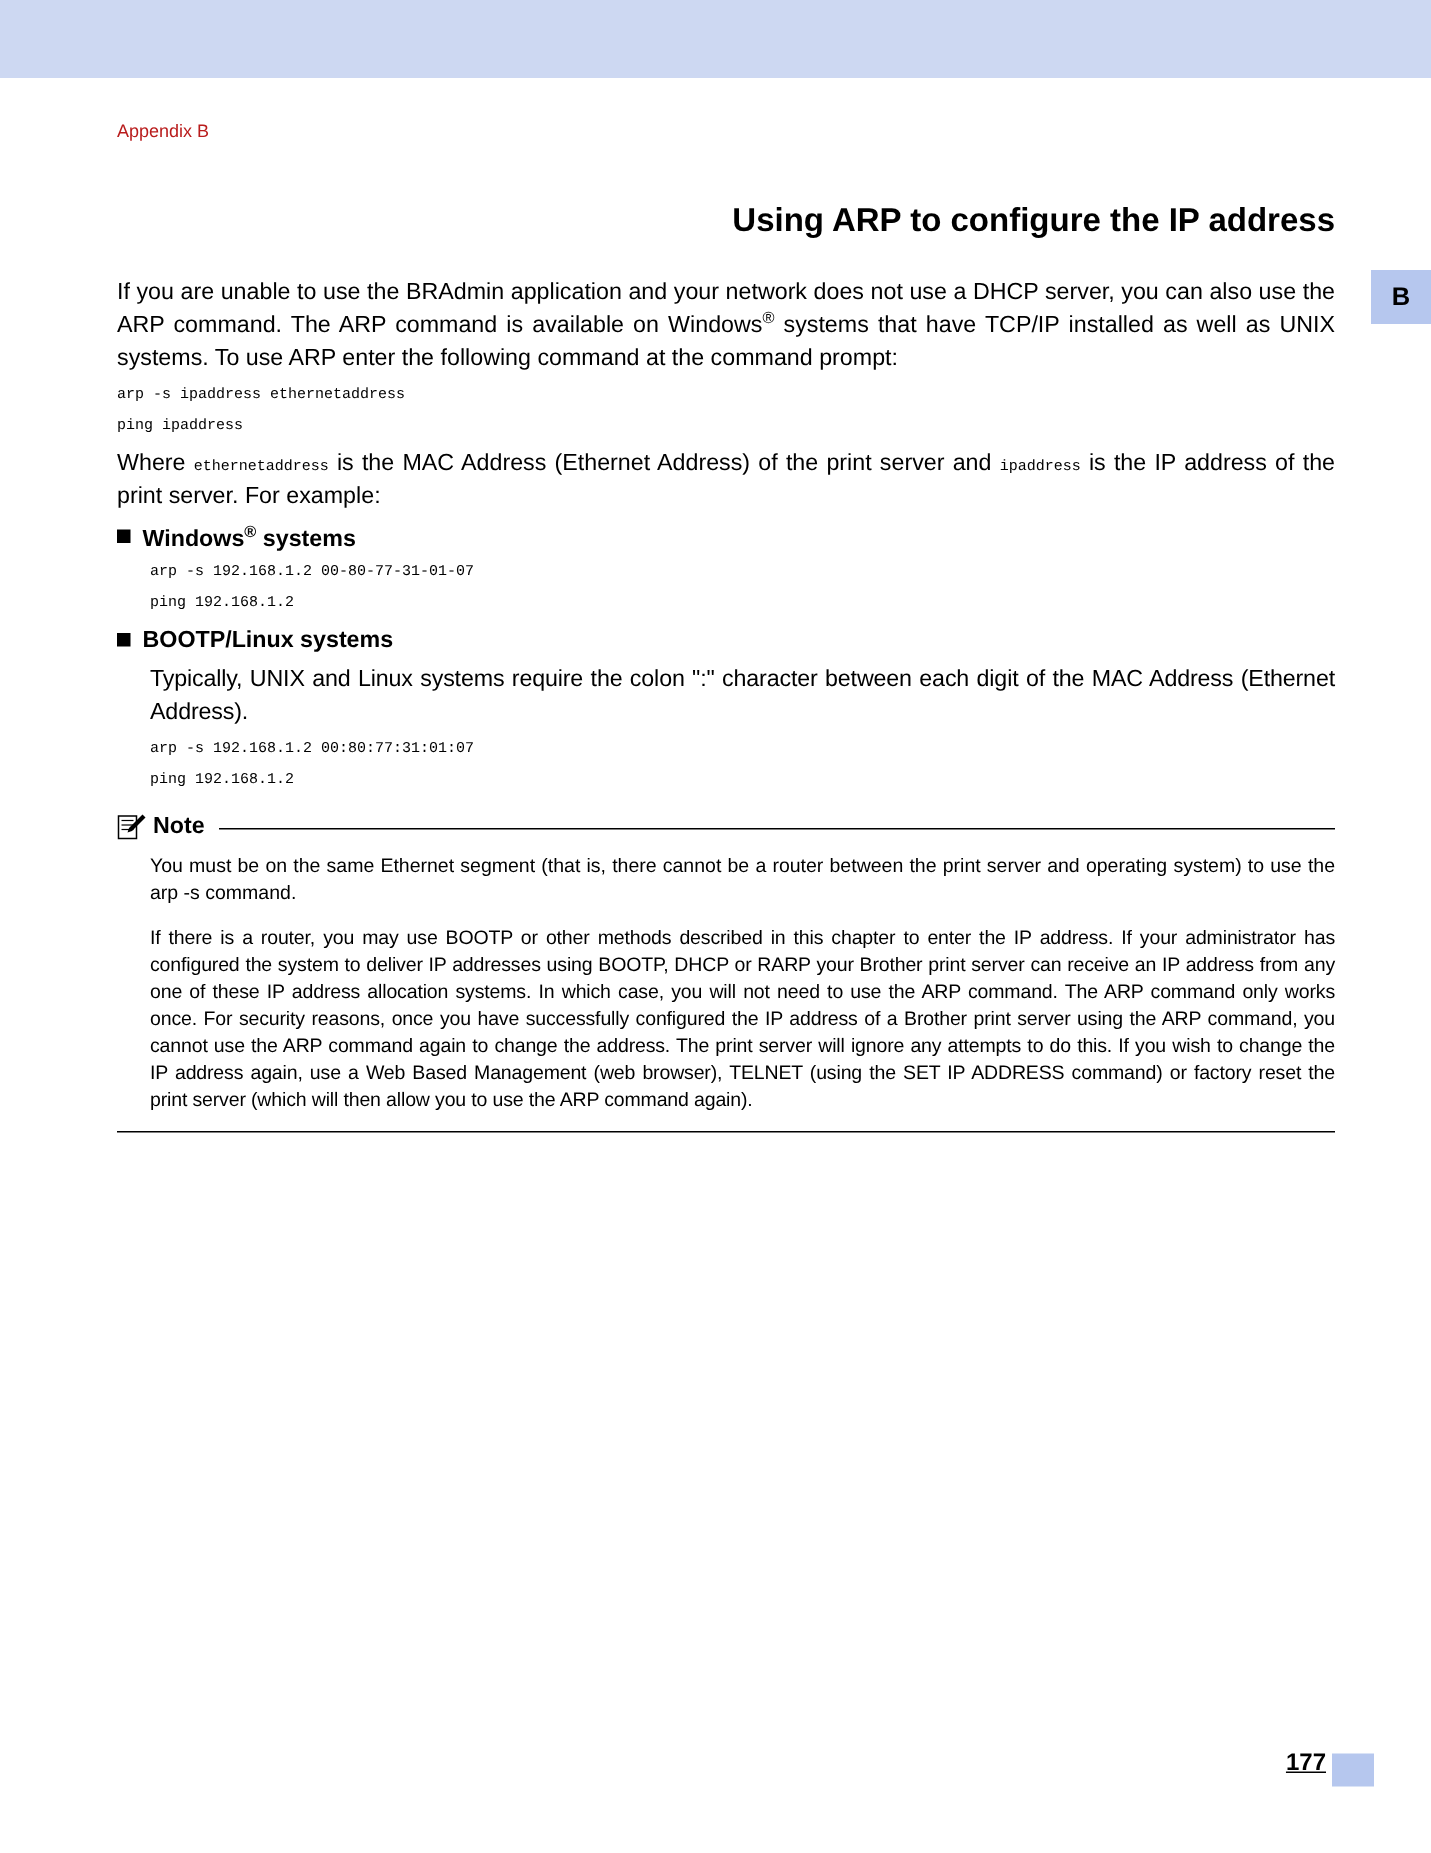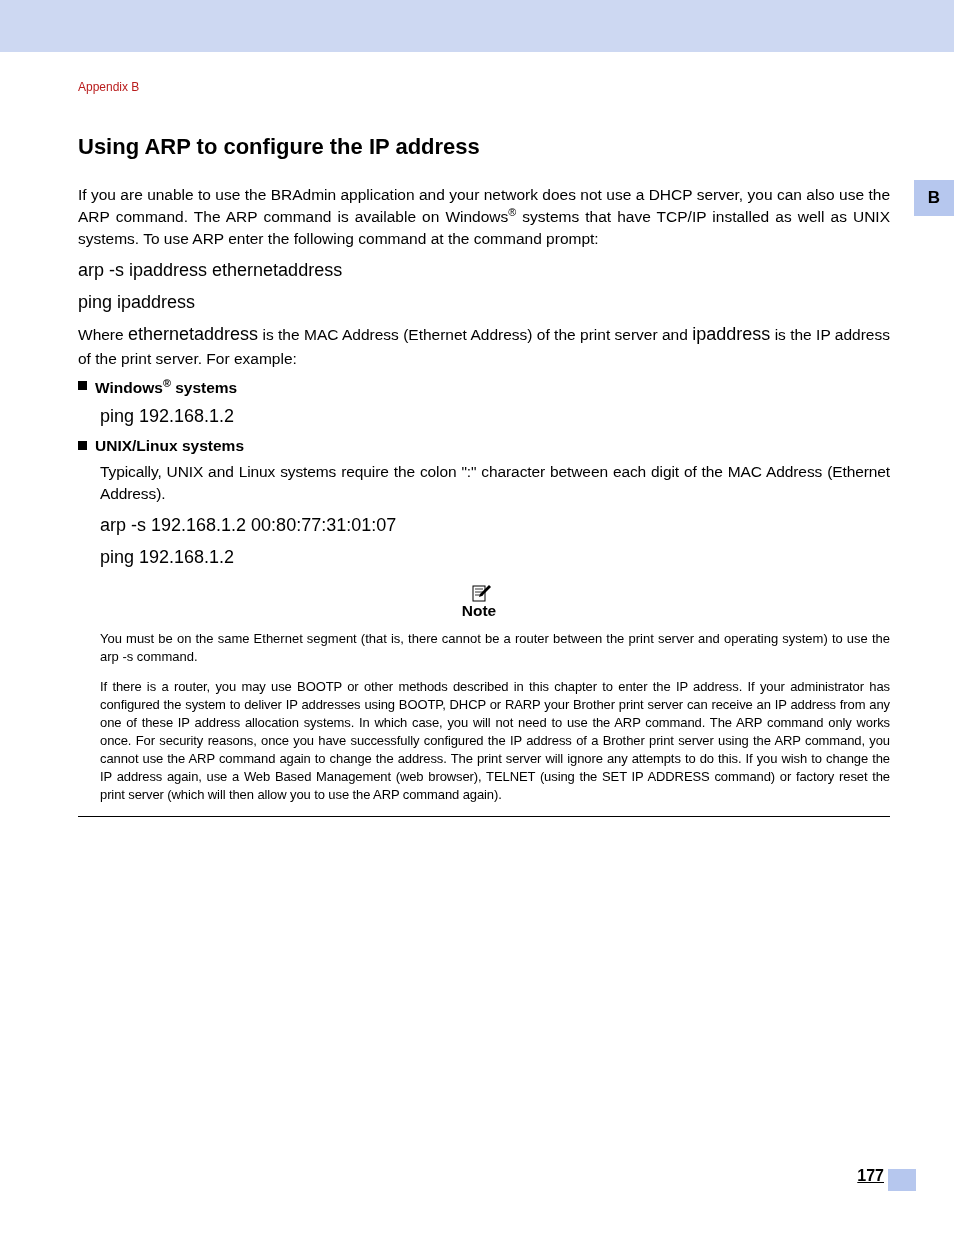--- a/index.html
+++ b/index.html
@@ -25,30 +25,31 @@
   }
   .breadcrumb {
     font-size: 12px;
     color: #b91c1c;
     margin-bottom: 40px;
   }
   h1 {
     font-size: 22px;
     font-weight: bold;
     margin-bottom: 24px;
+    text-align: right;
   }
   .body-text {
     font-size: 15.5px;
     line-height: 1.38;
     margin-bottom: 8px;
     text-align: justify;
   }
   .mono {
-    font-family: Liberation Sans, sans-serif;
-    font-size: 18px;
+    font-family: Liberation Mono, monospace;
+    font-size: 10px;
     line-height: 1.45;
   }
   .cmd-block {
     margin: 6px 0 6px 0;
   }
   sup { font-size: 0.7em; vertical-align: super; }
   .bullet-row {
     display: flex;
     align-items: flex-start;
     margin: 8px 0 6px 0;
@@ -65,21 +66,20 @@
     font-weight: bold;
   }
   .indented {
     margin-left: 22px;
   }
   .note-header {
     display: flex;
     align-items: center;
     margin-top: 14px;
     margin-bottom: 8px;
-    flex-direction: column;
   }
   .note-icon {
     width: 20px; height: 18px;
     margin-right: 4px;
     display:flex; align-items:center; justify-content:center;
   }
   .note-title {
     font-weight: bold;
     font-size: 15.5px;
     margin-right: 10px;
@@ -160,26 +160,27 @@
     <span>Where </span><span class="mono">ethernetaddress</span><span> is the MAC Address (Ethernet Address) of the print server and </span><span class="mono">ipaddress</span><span> is the IP address of the print server. For example:</span>
   </p>
 
   <div class="bullet-row">
     <div class="bullet-sq"></div>
     <div class="bullet-label">
       <span>Windows</span><sup>®</sup><span> systems</span>
     </div>
   </div>
   <div class="indented">
+    <div class="mono cmd-block">arp -s 192.168.1.2 00-80-77-31-01-07</div>
     <div class="mono cmd-block">ping 192.168.1.2</div>
   </div>
 
   <div class="bullet-row">
     <div class="bullet-sq"></div>
-    <div class="bullet-label">UNIX/Linux systems</div>
+    <div class="bullet-label">BOOTP/Linux systems</div>
   </div>
   <div class="indented">
     <p class="body-text tight">Typically, UNIX and Linux systems require the colon ":" character between each digit of the MAC Address (Ethernet Address).</p>
     <div class="mono cmd-block">arp -s 192.168.1.2 00:80:77:31:01:07</div>
     <div class="mono cmd-block">ping 192.168.1.2</div>
   </div>
 
   <div class="note-header">
     <div class="note-icon">
       <svg width="20" height="18" viewBox="0 0 20 18">

